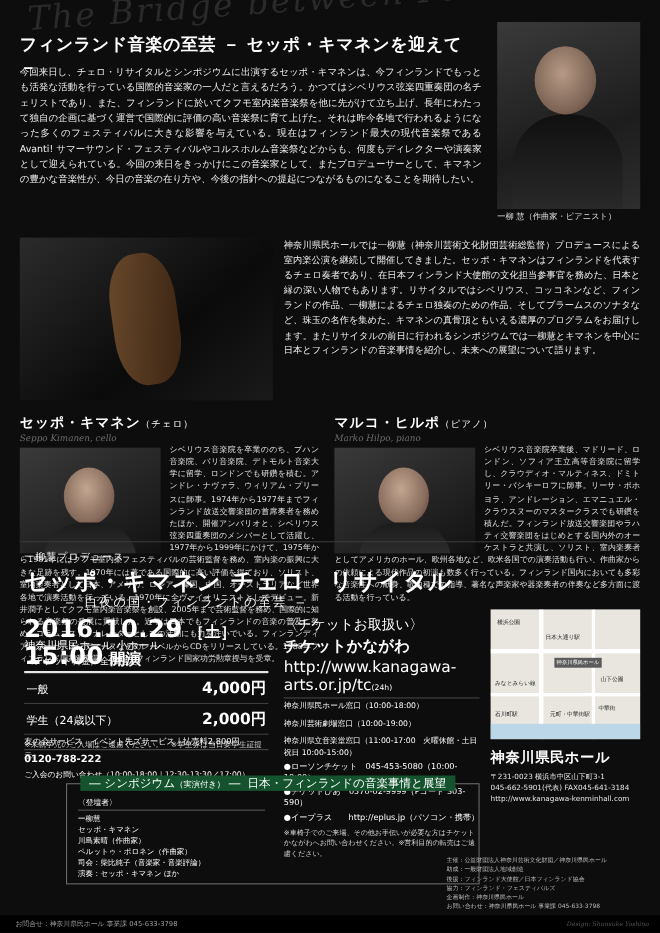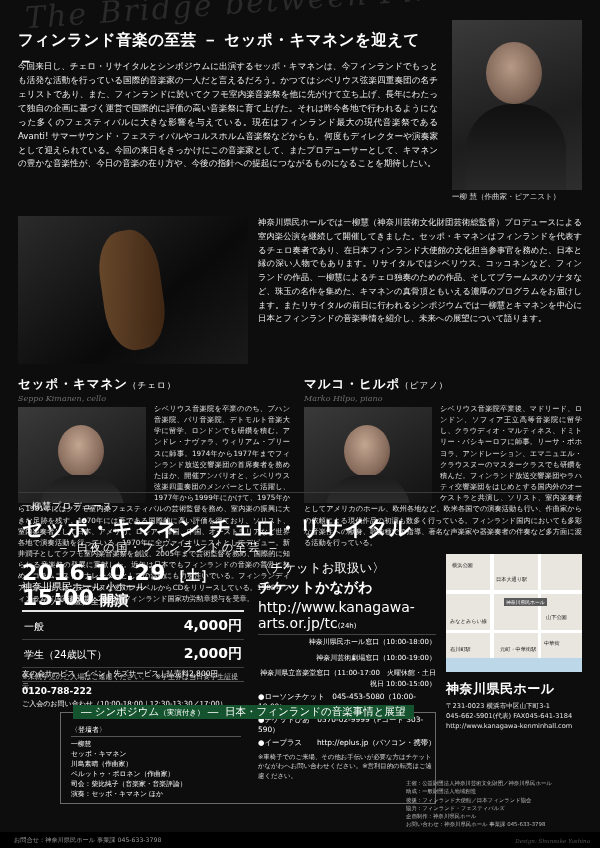--- a/index.html
+++ b/index.html
@@ -122,21 +122,21 @@
   .presale { position:absolute; top:668px; left:22px; width:222px; font-size:7px; line-height:1.5; }
   .presale .ps-head { border-bottom:1px solid #4a4a4a; padding-bottom:2px; margin-bottom:3px; font-size:7.5px;}
 
   .ticket-box { position:absolute; top:560px; left:258px; width:178px; }
   .ticket-box .tb-title { font-size:12.5px; font-weight:normal; }
   .ticket-box .tb-name { font-size:14px; font-weight:bold; margin-top:2px;}
   .ticket-box .tb-tel { font-size:18px; font-weight:bold; letter-spacing:0.5px; margin-top:2px;}
   .ticket-box .tb-tel span { font-size:8.5px; font-weight:normal; }
   .ticket-box .tb-url { font-size:9px; margin-top:2px; }
   .ticket-box .tb-url span { font-size:7px; }
-  .ticket-box .tb-line { font-size:7px; border-top:1px solid #444; padding-top:2px; margin-top:3px; line-height:1.5;text-align:right;}
+  .ticket-box .tb-line { font-size:7px; border-top:1px solid #444; padding-top:2px; margin-top:3px; line-height:1.5;}
   .ticket-box .tb-item { font-size:7.4px; margin-top:3px;}
   .ticket-box .tb-foot { font-size:6.4px; margin-top:5px; line-height:1.45; color:#d8d8d8;}
 
   .map {
     position:absolute; top:554px; left:446px; width:136px; height:118px;
     background:#e9e6df; overflow:hidden;
   }
   .map .road { position:absolute; background:#ffffff; }
   .map .riverA { position:absolute; background:#bcd8e8; }
   .map .blk { position:absolute; font-size:5.2px; color:#222; font-family:"DejaVu Sans", sans-serif;}

